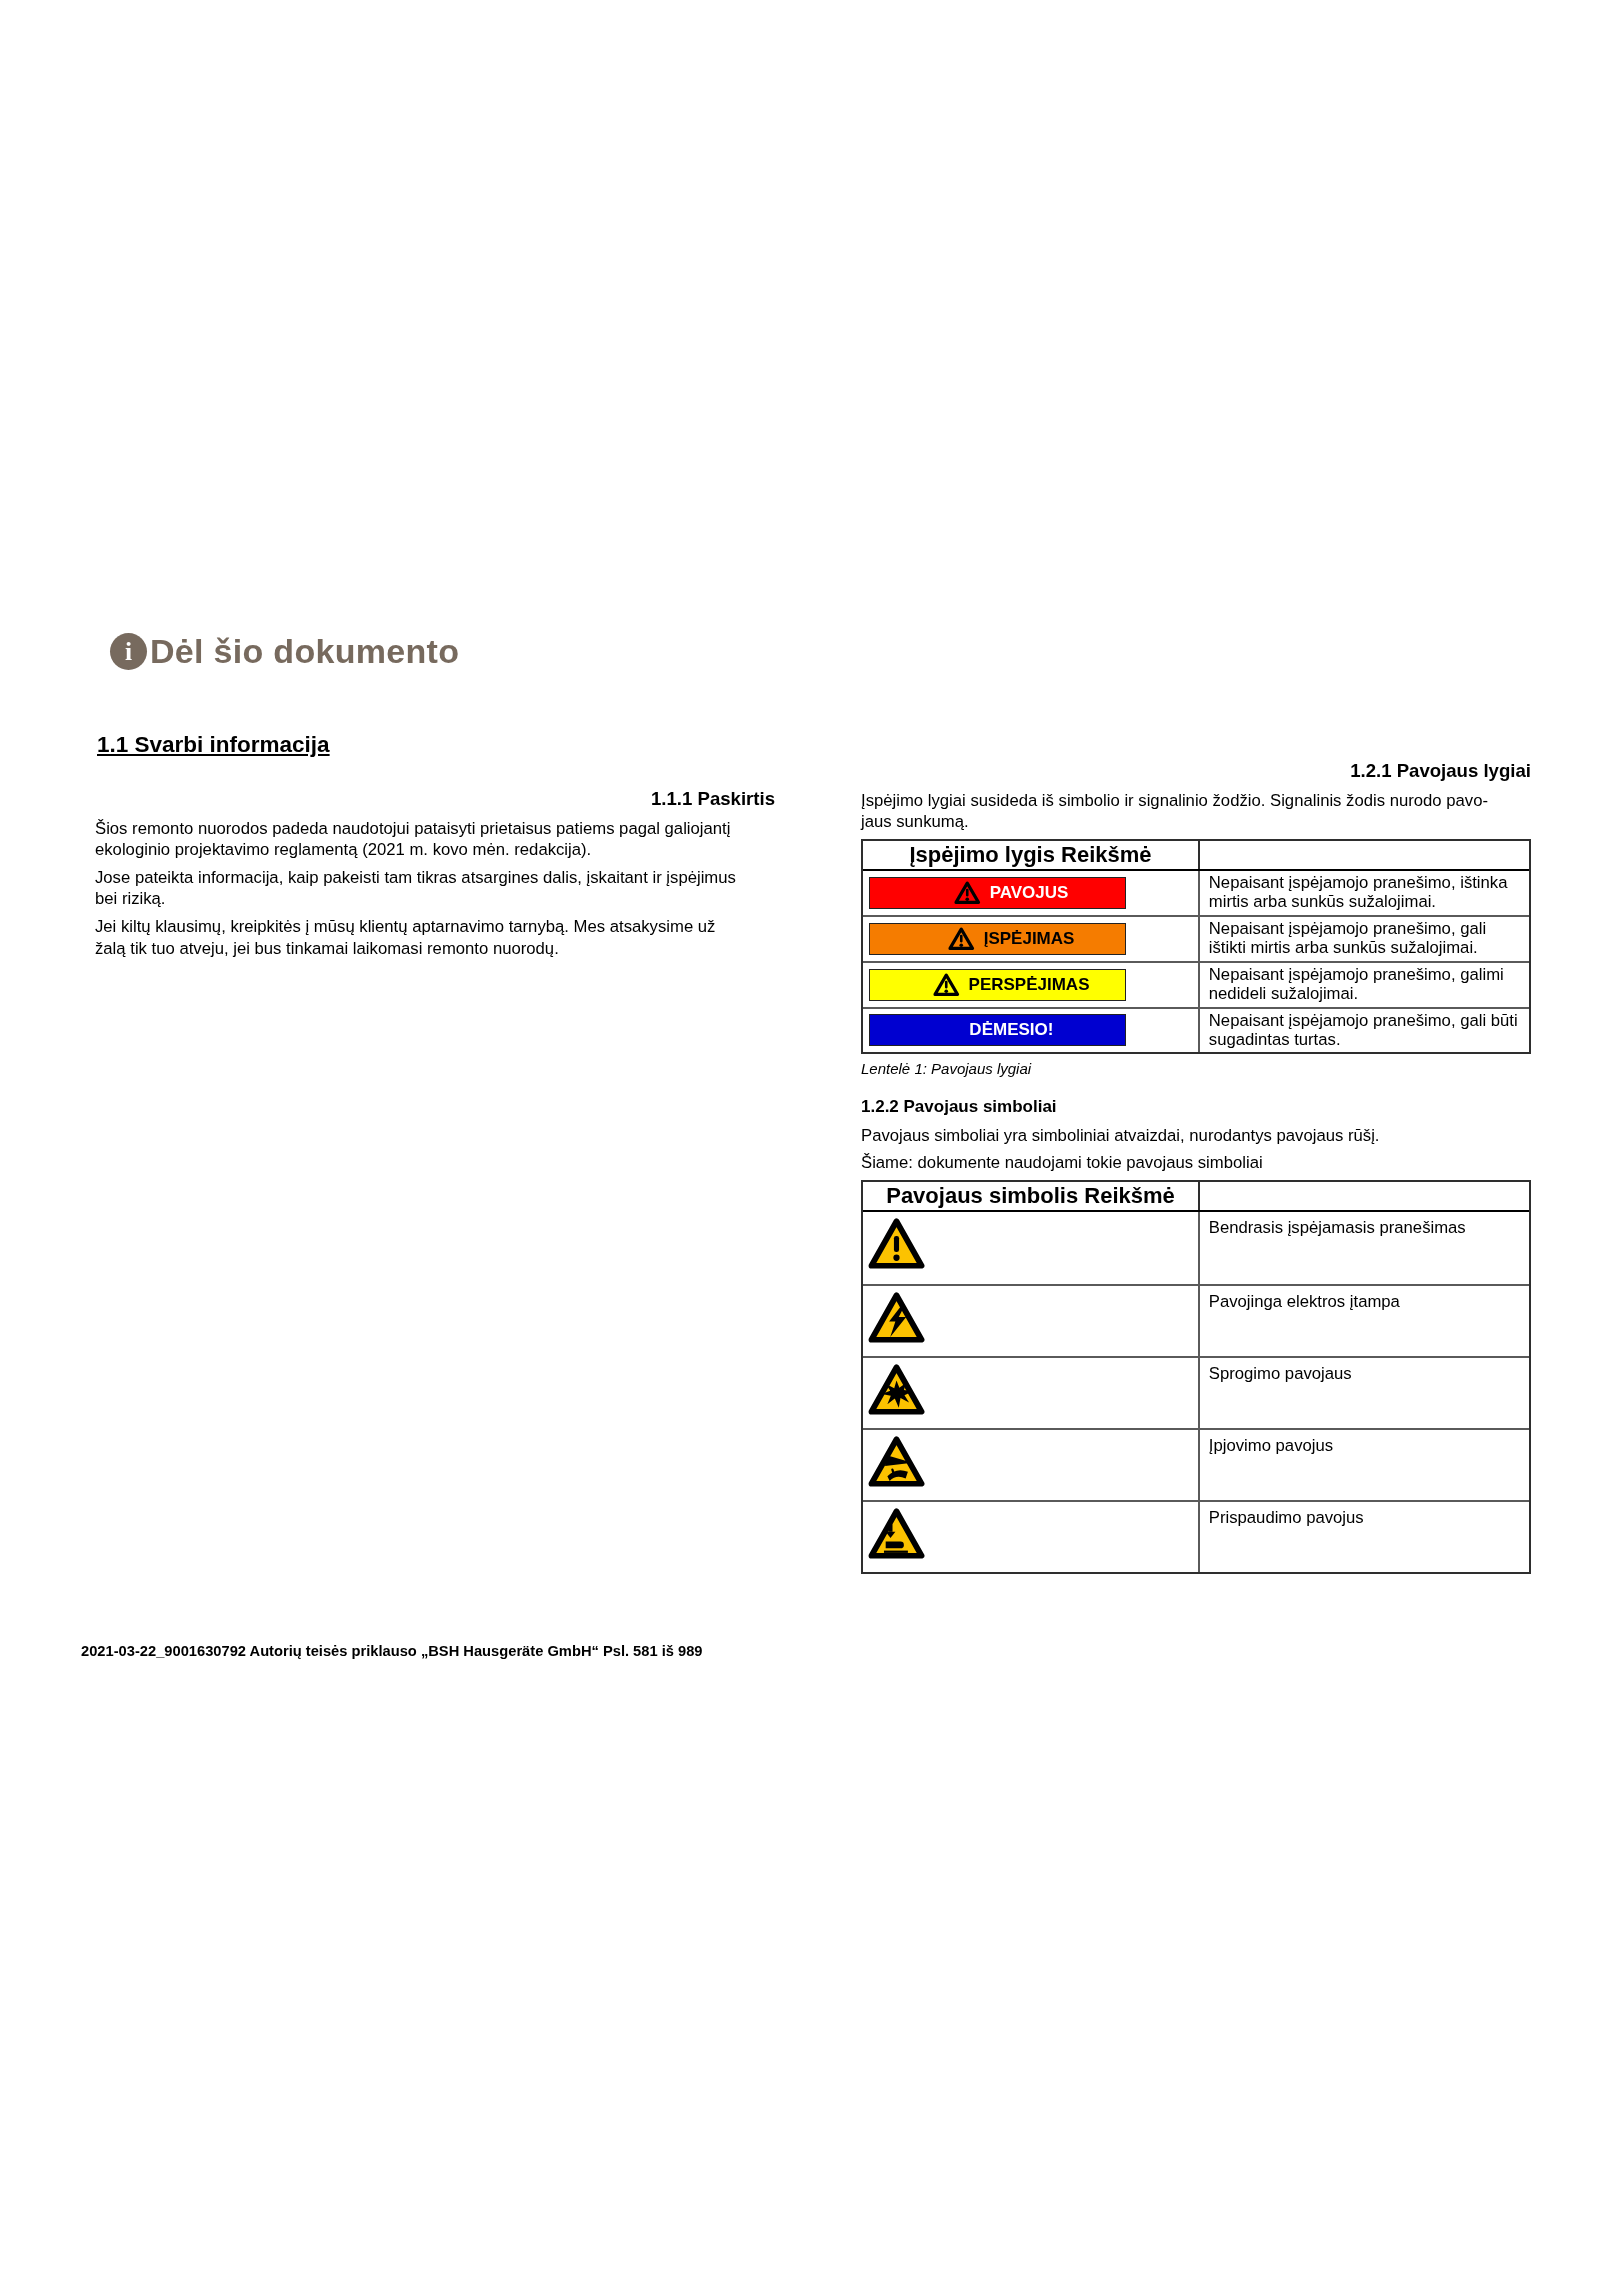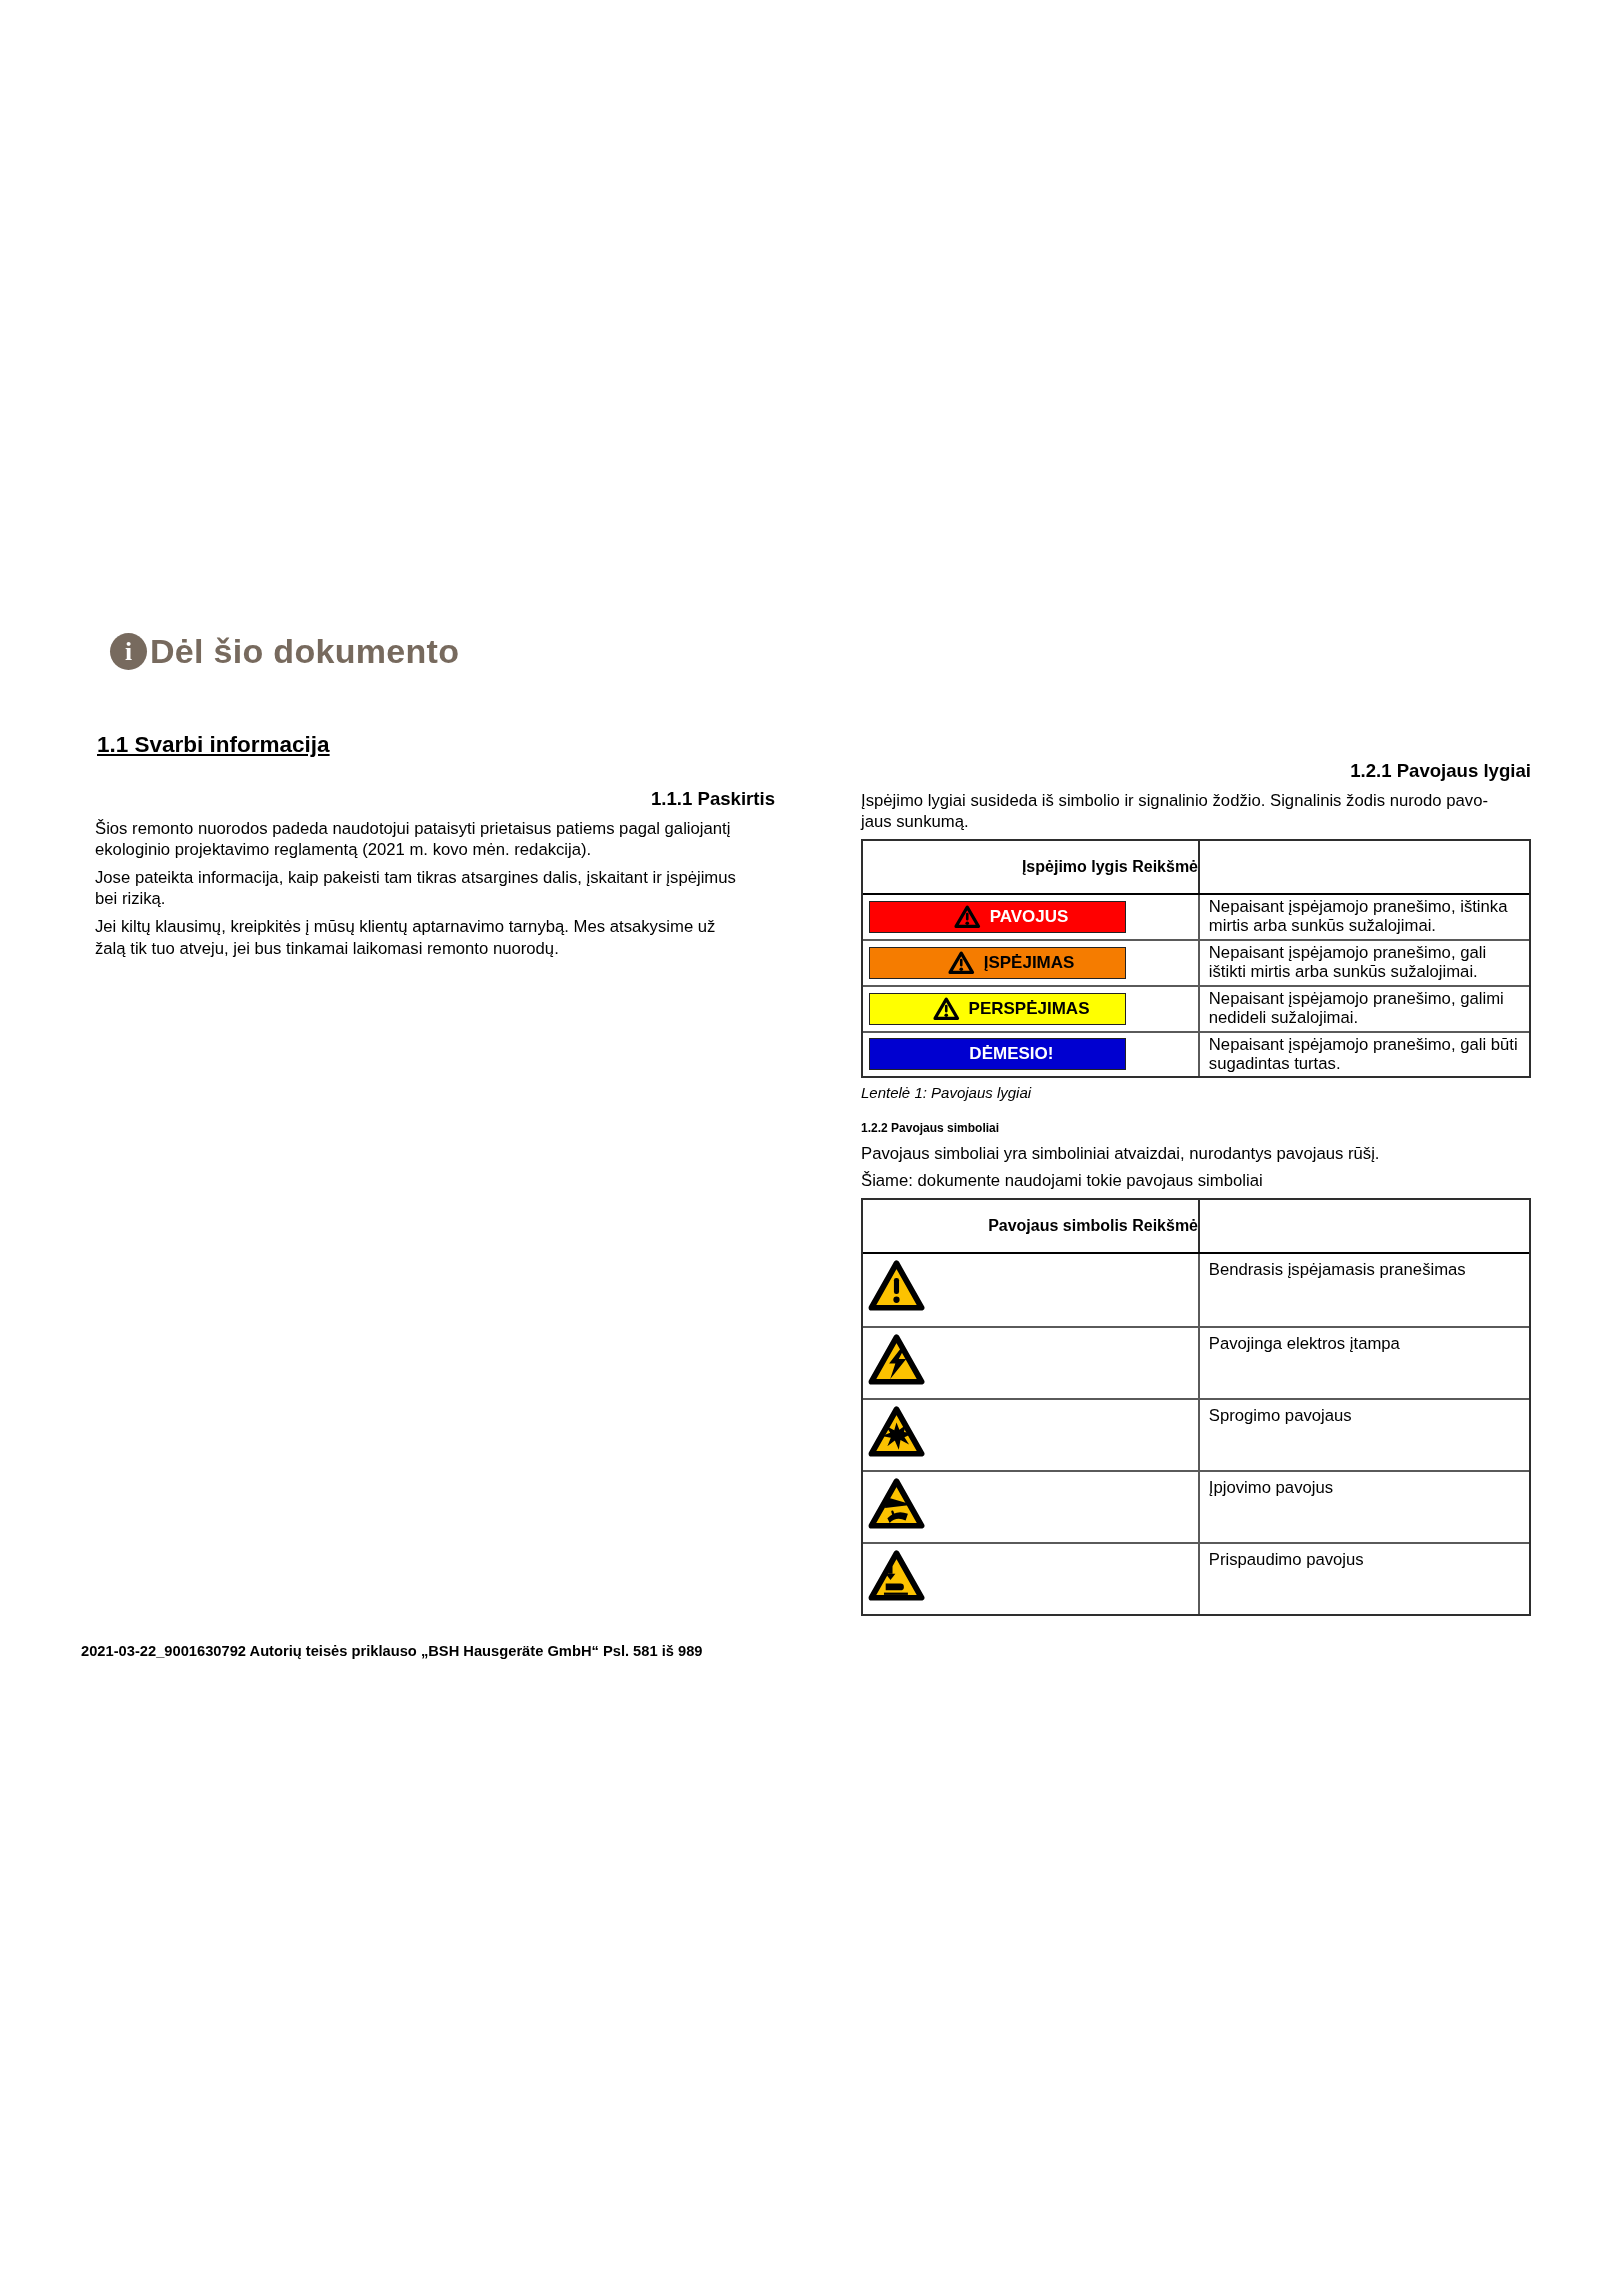--- a/index.html
+++ b/index.html
@@ -12,27 +12,27 @@
              color:#fff;font-weight:700;font-size:25.5px;font-family:"Liberation Serif",serif;}
   .info-icon::after{content:"i";line-height:1;}
   .page-title{font-size:34px;font-weight:700;letter-spacing:0.3px;}
 
   
   .col{position:absolute;top:730px;}
   .col-left{left:95px;width:680px;}
   .col-right{left:861px;width:670px;}
   h2.sec{font-size:22.5px;font-weight:700;margin:2px;text-decoration:underline;}
   h3.sub{font-size:18.6px;font-weight:700;margin:30px 0 7.8px 0;text-align:right;}
-  h3.sub2{font-size:12px;font-weight:700;margin:19.6px 0 7.8px 0;}
+  h3.sub2{font-size:17px;font-weight:700;margin:19.6px 0 7.8px 0;}
   p.body{font-size:16.7px;line-height:21.6px;margin:0 0 5.9px 0;white-space:pre-line;}
 
   
   .wtable{border:2px solid #2e2e2e;margin-top:2.9px;}
   .thead{display:grid;grid-template-columns:337px 1fr;border-bottom:2.9px solid #000;}
-  .th1{font-weight:700;font-size:16px;text-align:right;padding:17px 0;border-right:2px solid #2e2e2e;}
+  .th1{font-weight:700;font-size:22px;text-align:center;padding:1px 0;border-right:2px solid #2e2e2e;}
   .wrow{display:grid;grid-template-columns:337px 1fr;}
   .wrow + .wrow{border-top:2px solid #5a5a5a;}
   .wc1{border-right:2px solid #5a5a5a;padding:5.9px 0 4.9px 5.9px;}
   .banner{height:32px;width:257px;display:flex;align-items:center;justify-content:center;gap:8.8px;
           font-weight:700;font-size:17px;border:1px solid #222;box-sizing:border-box;padding-left:28px;}
   .banner svg{flex:0 0 auto;}
   .wc2{font-size:16.7px;line-height:19px;padding:2px 5.9px 3.9px 8.8px;white-space:pre-line;}
   .caption{font-style:italic;font-size:15px;margin-top:5.9px;}
 
   

